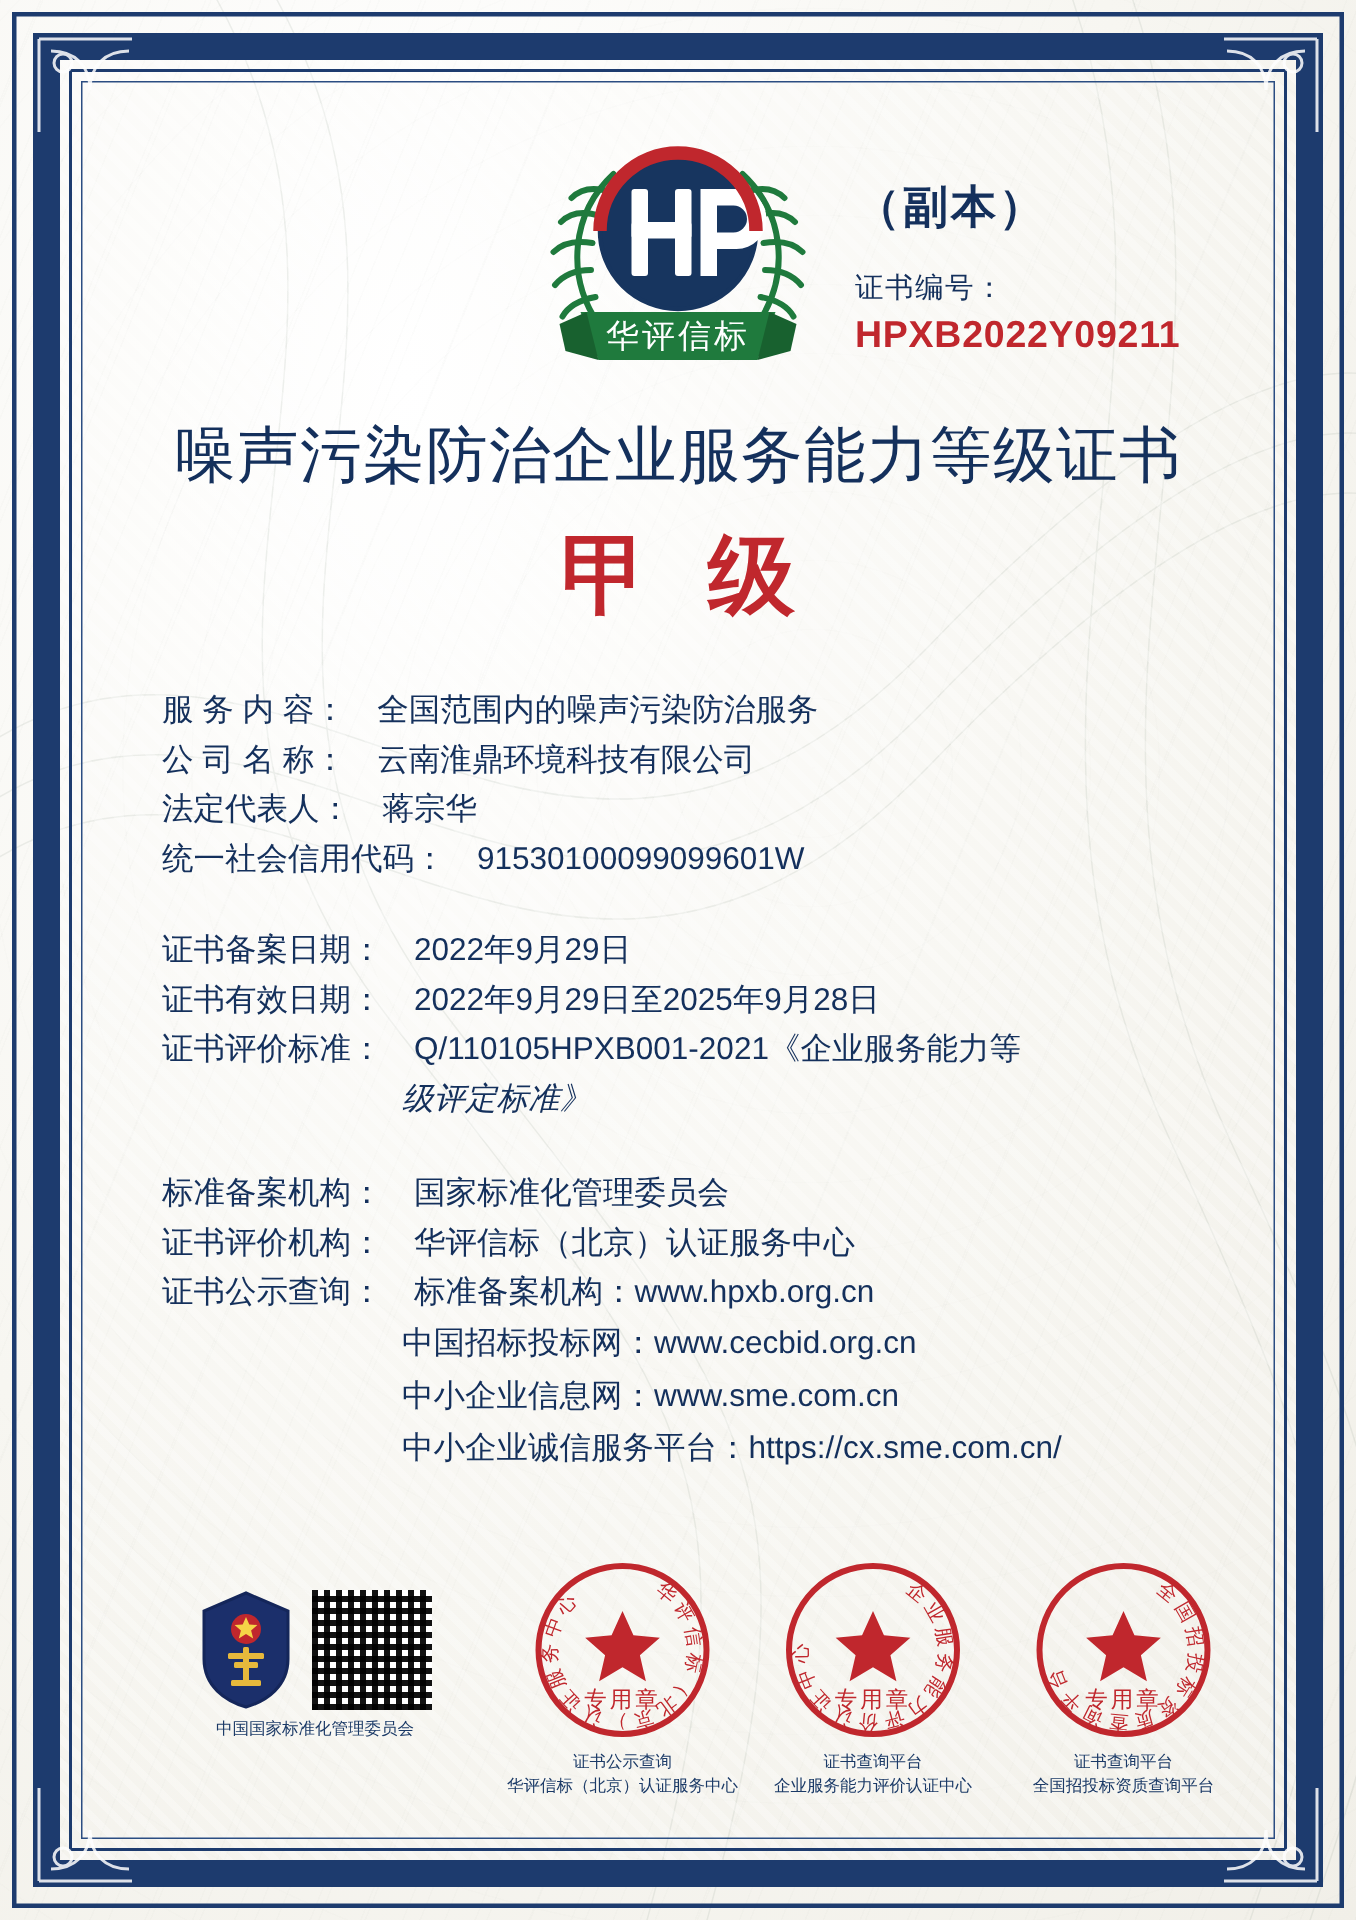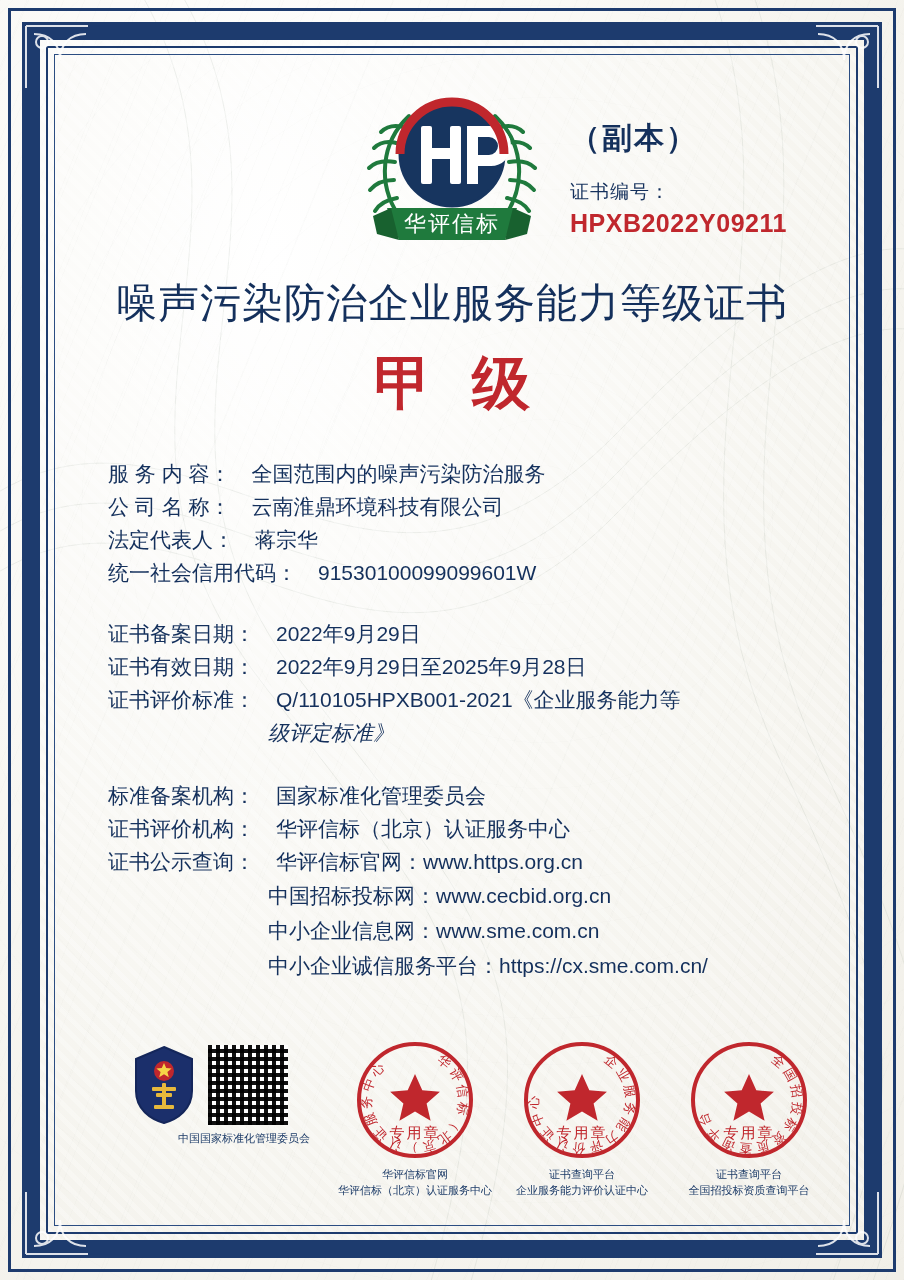--- a/index.html
+++ b/index.html
@@ -197,23 +197,22 @@
   }
   .foot-item {
     position: absolute;
     text-align: center;
     font-size: 11px;
     color: #1b3a67;
     line-height: 14px;
   }
   .emblem-cn {
     left: 48px;
-    top: 3px;
+    top: 18px;
     width: 200px;
-    text-align: right;
   }
   .emblem-cn .pair {
     display: flex;
     align-items: center;
     justify-content: center;
     gap: 12px;
     height: 92px;
   }
   .qr {
     width: 80px; height: 80px;
@@ -378,21 +377,21 @@
       <div class="row">
         <span class="lbl">标准备案机构：</span>
         <span class="val">国家标准化管理委员会</span>
       </div>
       <div class="row">
         <span class="lbl">证书评价机构：</span>
         <span class="val">华评信标（北京）认证服务中心</span>
       </div>
       <div class="row">
         <span class="lbl">证书公示查询：</span>
-        <span class="val">华评信标官网：www.https.org.cn</span>
+        <span class="val">标准备案机构：www.hpxb.org.cn</span>
       </div>
       <div class="sub-row">中国招标投标网：www.cecbid.org.cn</div>
       <div class="sub-row">中小企业信息网：www.sme.com.cn</div>
       <div class="sub-row">中小企业诚信服务平台：https://cx.sme.com.cn/</div>
     </div>
 
     <div class="footer">
 
       <div class="foot-item emblem-cn">
         <div class="pair">
@@ -415,21 +414,21 @@
       <div class="foot-item seal-wrap s1">
         <svg class="seal" viewBox="0 0 124 124">
           <circle cx="62" cy="62" r="56" fill="none" stroke="#c0272d" stroke-width="4"></circle>
           <path id="ring1" d="M62,62 m0,-44 a44,44 0 1,1 -0.1,0" fill="none"></path>
           <text font-size="13" fill="#c0272d" font-family="'Liberation Sans', sans-serif" letter-spacing="3">
             <textPath href="#ring1" startOffset="8%">华评信标（北京）认证服务中心</textPath>
           </text>
           <path d="M62 36 l7.3 16.2 17.6 1.6 -13.3 11.7 4 17.3 -15.6 -9.3 -15.6 9.3 4 -17.3 -13.3 -11.7 17.6 -1.6 z" fill="#c0272d"></path>
           <text x="62" y="100" text-anchor="middle" font-size="15" fill="#c0272d" font-family="'Liberation Sans', sans-serif" letter-spacing="2">专用章</text>
         </svg>
-        <div class="cap">华评信标官网</div>
+        <div class="cap">证书公示查询</div>
         <div class="cap">华评信标（北京）认证服务中心</div>
       </div>
 
       <div class="foot-item seal-wrap s2">
         <svg class="seal" viewBox="0 0 124 124">
           <circle cx="62" cy="62" r="56" fill="none" stroke="#c0272d" stroke-width="4"></circle>
           <path id="ring2" d="M62,62 m0,-44 a44,44 0 1,1 -0.1,0" fill="none"></path>
           <text font-size="13" fill="#c0272d" font-family="'Liberation Sans', sans-serif" letter-spacing="3">
             <textPath href="#ring2" startOffset="8%">企业服务能力评价认证中心</textPath>
           </text>

